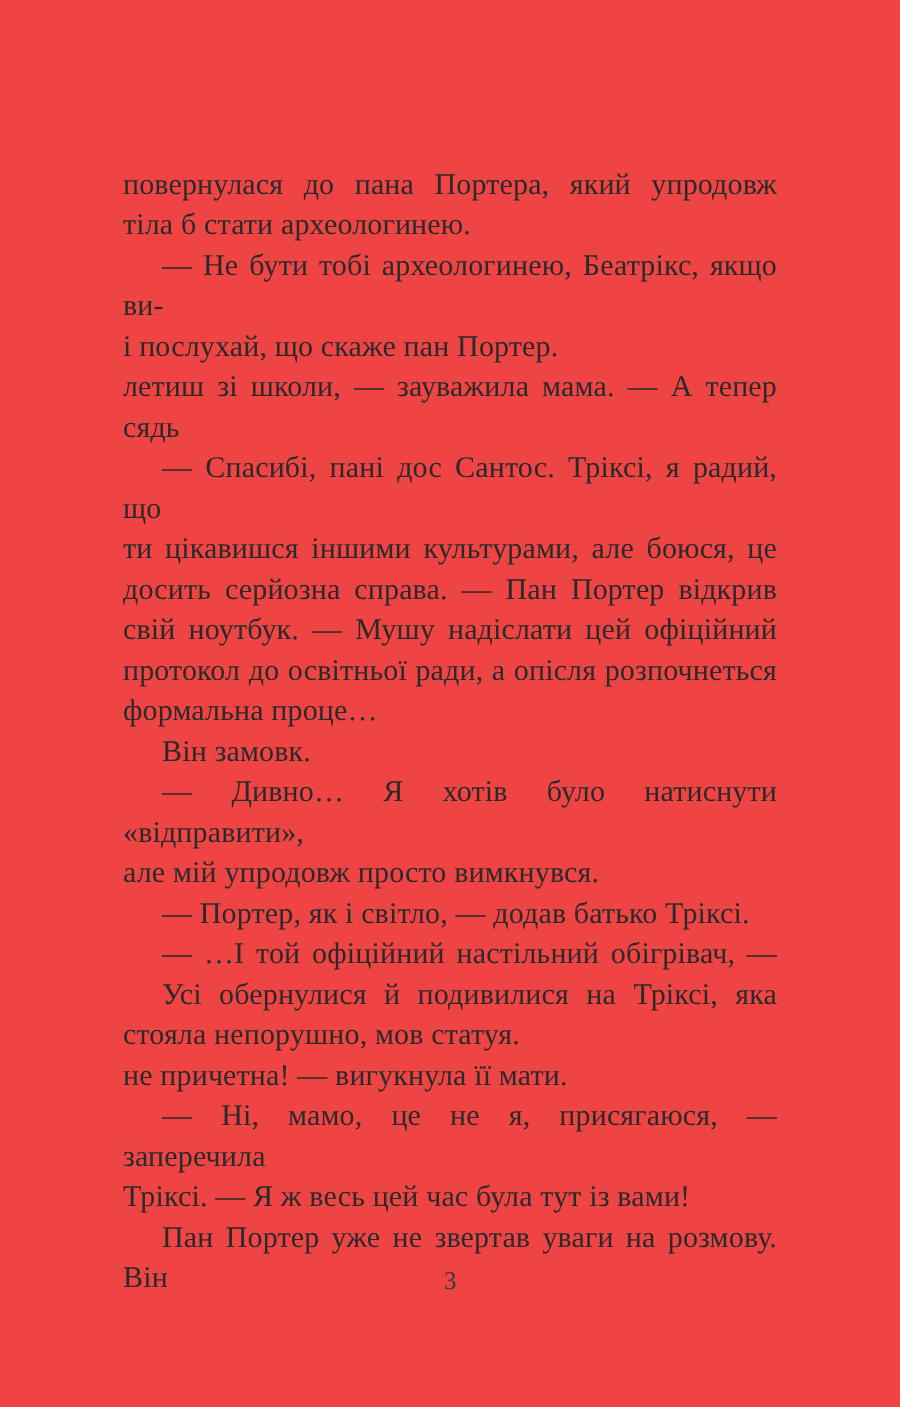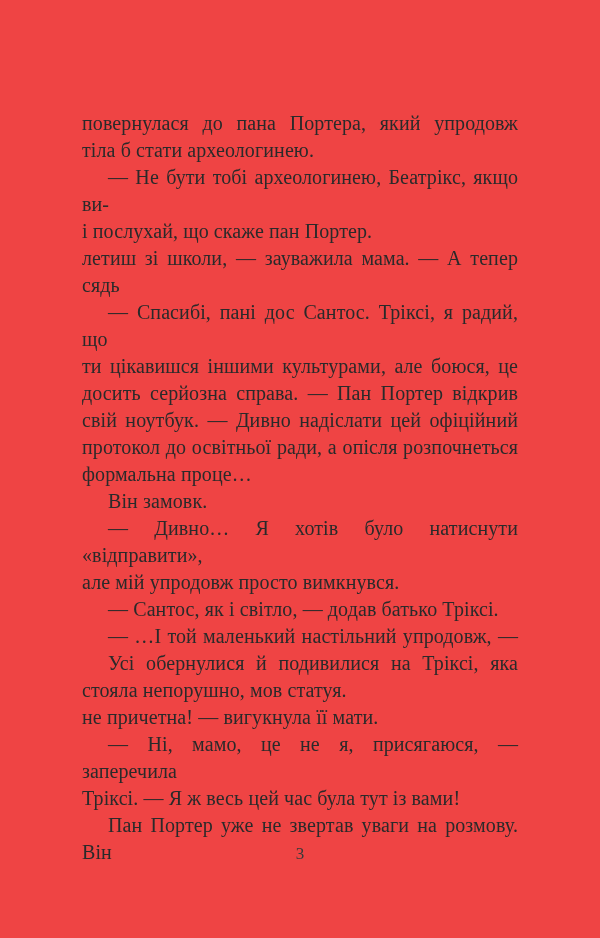--- a/index.html
+++ b/index.html
@@ -68,36 +68,36 @@
       </div>
       <div class="paragraph">
         <div class="line jl indent">— Не бути тобі археологинею, Беатрікс, якщо ви-</div>
         <div class="line last">і послухай, що скаже пан Портер.</div>
         <div class="line jl">летиш зі школи, — зауважила мама. — А тепер сядь</div>
       </div>
       <div class="paragraph">
         <div class="line jl indent">— Спасибі, пані дос Сантос. Тріксі, я радий, що</div>
         <div class="line jl">ти цікавишся іншими культурами, але боюся, це</div>
         <div class="line jl">досить серйозна справа. — Пан Портер відкрив</div>
-        <div class="line jl">свій ноутбук. — Дивно надіслати цей офіційний</div>
+        <div class="line jl">свій ноутбук. — Мушу надіслати цей офіційний</div>
         <div class="line jl">протокол до освітньої ради, а опісля розпочнеться</div>
         <div class="line last">формальна проце…</div>
       </div>
       <div class="paragraph">
         <div class="line last indent">Він замовк.</div>
       </div>
       <div class="paragraph">
         <div class="line jl indent">— Дивно… Я хотів було натиснути «відправити»,</div>
         <div class="line last">але мій упродовж просто вимкнувся.</div>
       </div>
       <div class="paragraph">
-        <div class="line last indent">— Сантос, як і світло, — додав батько Тріксі.</div>
+        <div class="line last indent">— Портер, як і світло, — додав батько Тріксі.</div>
       </div>
       <div class="paragraph">
-        <div class="line jl indent">— …І той маленький настільний упродовж, —</div>
+        <div class="line jl indent">— …І той офіційний настільний обігрівач, —</div>
       </div>
       <div class="paragraph">
         <div class="line jl indent">Усі обернулися й подивилися на Тріксі, яка</div>
         <div class="line last">стояла непорушно, мов статуя.</div>
       </div>
       <div class="paragraph">
         <div class="line last">не причетна! — вигукнула її мати.</div>
       </div>
       <div class="paragraph">
         <div class="line jl indent">— Ні, мамо, це не я, присягаюся, — заперечила</div>

